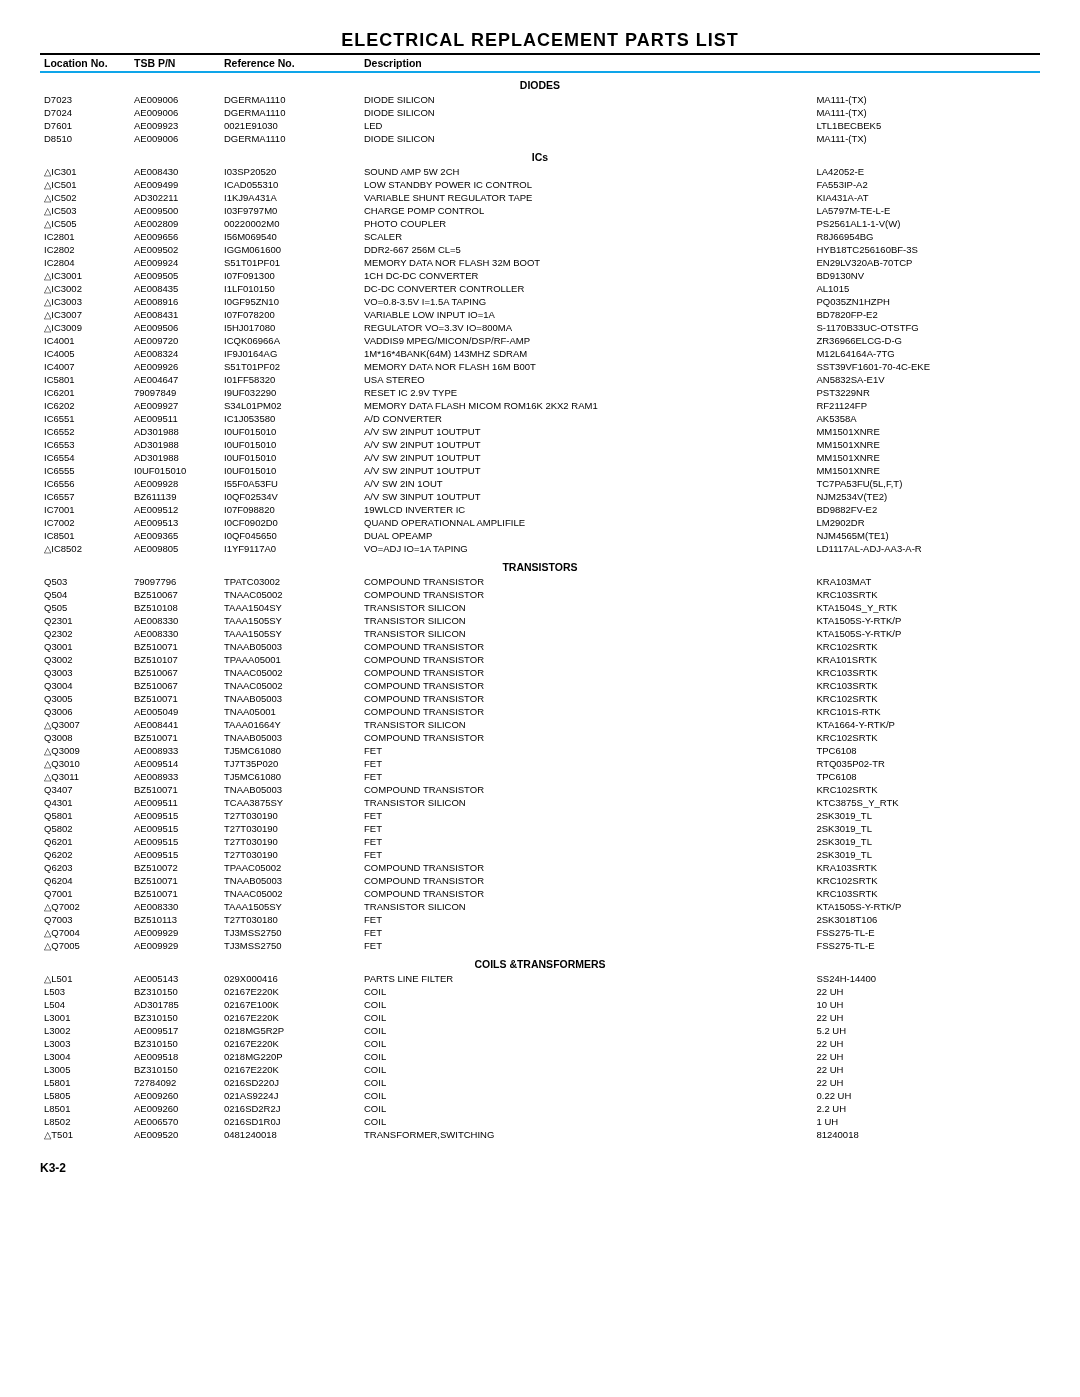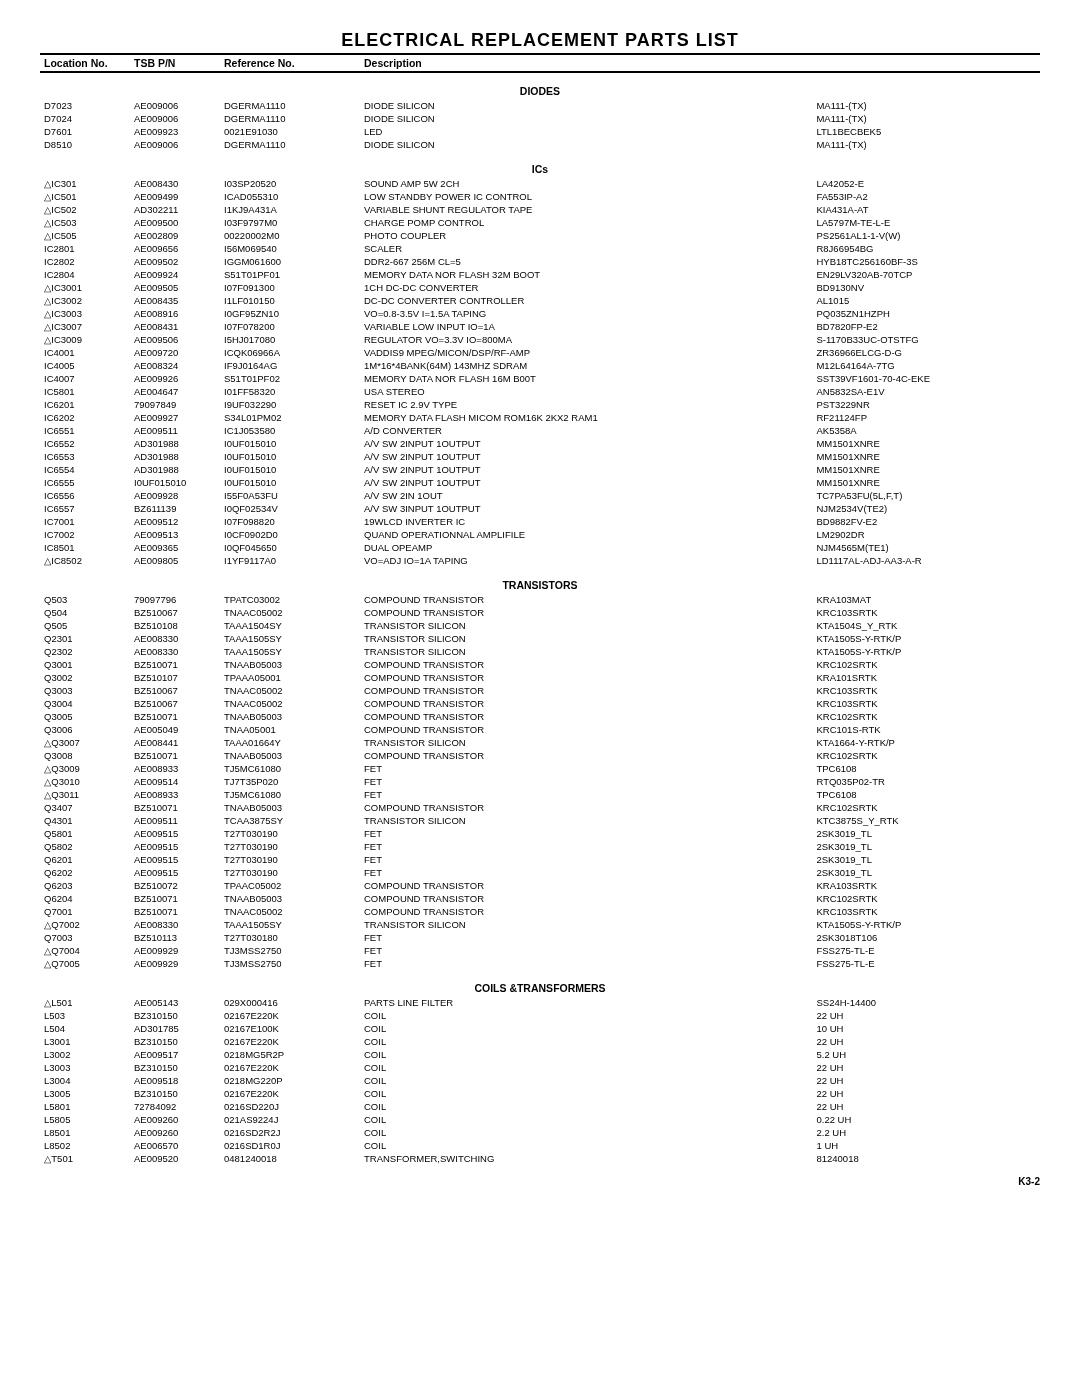--- a/index.html
+++ b/index.html
@@ -19,45 +19,45 @@
       margin-bottom: 2px;
       letter-spacing: 1px;
     }
     .main-table {
       width: 100%;
       border-collapse: collapse;
     }
     .main-table th {
       font-size: 10.5px;
       font-weight: bold;
-      border-bottom: 2px solid #000000;
+      border-bottom: 2px solid #0ea5e9;
       border-top: 2px solid #000;
       padding: 2px 4px;
       text-align: left;
     }
     .main-table td {
       font-size: 9.5px;
       padding: 1px 4px;
       white-space: nowrap;
     }
     .section-header td {
       font-weight: bold;
       text-align: center;
       font-size: 10.5px;
-      padding-top: 12px;
+      padding-top: 6px;
       padding-bottom: 2px;
     }
     .col-loc { width: 90px; }
     .col-tsb { width: 90px; }
     .col-ref { width: 140px; }
     .col-desc { width: 600px; }
     .footer {
-      text-align: right;
-      margin-top: 11px;
-      font-size: 10px;
+      text-align: left;
+      margin-top: 20px;
+      font-size: 12px;
       font-weight: bold;
     }
   </style>
 </head>
 <body>
 
 <h1>ELECTRICAL REPLACEMENT PARTS LIST</h1>
 
 <table class="main-table">
   <thead>

